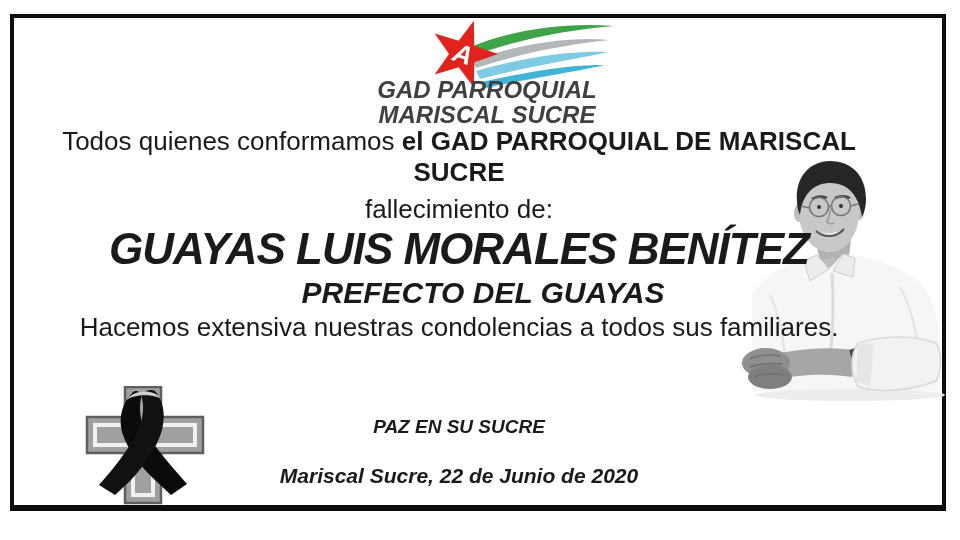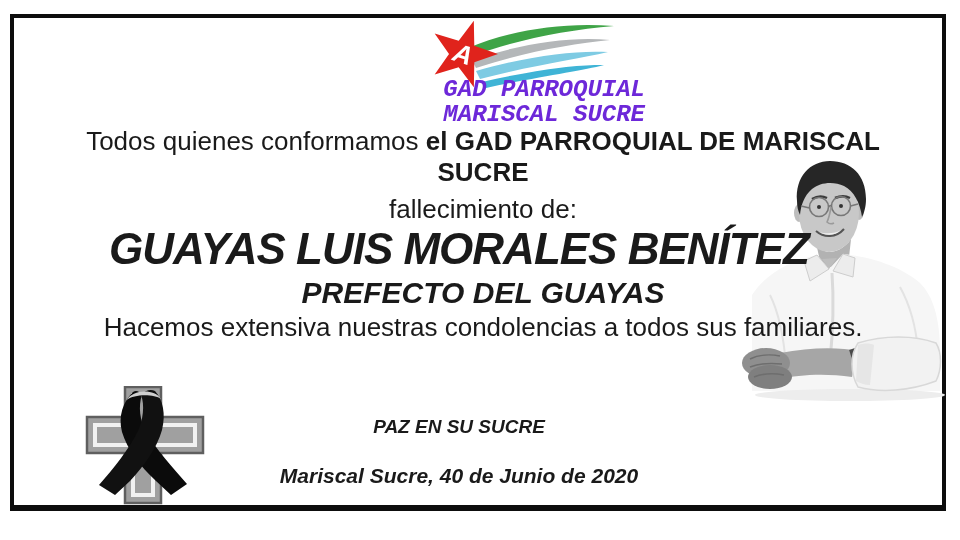--- a/index.html
+++ b/index.html
@@ -5,27 +5,27 @@
   * { margin:0; padding:0; box-sizing:border-box; }
   html,body { width:960px; height:540px; background:#ffffff; overflow:hidden;
               font-family:"Liberation Sans", sans-serif; }
   .stage { position:relative; width:960px; height:540px; background:#ffffff; }
 
   .card { position:absolute; left:10px; top:14px; width:936px; height:497px;
           background:#ffffff; border:4px solid #0d0d0d; border-bottom-width:6px; }
 
   
   .logo-mark { position:absolute; left:338px; top:0px; width:270px; height:80px; }
-  .logo-text { position:absolute; left:315px; top:59px; width:316px; text-align:right;
-               color:#6d28d9; font-weight:bold; font-style:italic; font-size:24px;
-               line-height:25px; letter-spacing:0px;font-family:Liberation Mono, monospace; }
+  .logo-text { position:absolute; left:315px; top:59px; width:316px; text-align:center;
+               color:#404040; font-weight:bold; font-style:italic; font-size:24px;
+               line-height:25px; letter-spacing:0px; }
 
   
   .line { position:absolute; left:0; width:890px; text-align:center; color:#1a1a1a; z-index:3; }
-  .t-body  { font-size:26px;margin-left:24px; }
+  .t-body  { font-size:26px; }
   .t-name  { font-size:44px; font-weight:bold; font-style:italic; letter-spacing:-1px; }
   .t-title { font-size:30px; font-weight:bold; font-style:italic; }
   .t-paz   { font-size:19px; font-weight:bold; font-style:italic; }
   .t-date  { font-size:21px; font-weight:bold; font-style:italic; }
   .pos-t1 { top:108px; }
   .pos-t2 { top:143px; }
   .pos-t3 { top:176px; }
   .pos-name { top:206px; }
   .pos-title { top:258px;padding-left:48px; }
   .pos-c1 { top:294px; }
@@ -120,16 +120,16 @@
 
     <div class="line t-name pos-name">GUAYAS LUIS MORALES BENÍTEZ</div>
 
     <div class="line t-title pos-title">PREFECTO DEL GUAYAS</div>
 
     <div class="line t-body pos-c1">Hacemos extensiva nuestras condolencias a todos sus familiares.</div>
 
 
     <div class="line t-paz pos-paz">PAZ EN SU SUCRE</div>
 
-    <div class="line t-date pos-date">Mariscal Sucre, 40 de Junio de 2020</div>
+    <div class="line t-date pos-date">Mariscal Sucre, 22 de Junio de 2020</div>
 
   </div>
 </div>
 
 </body></html>

